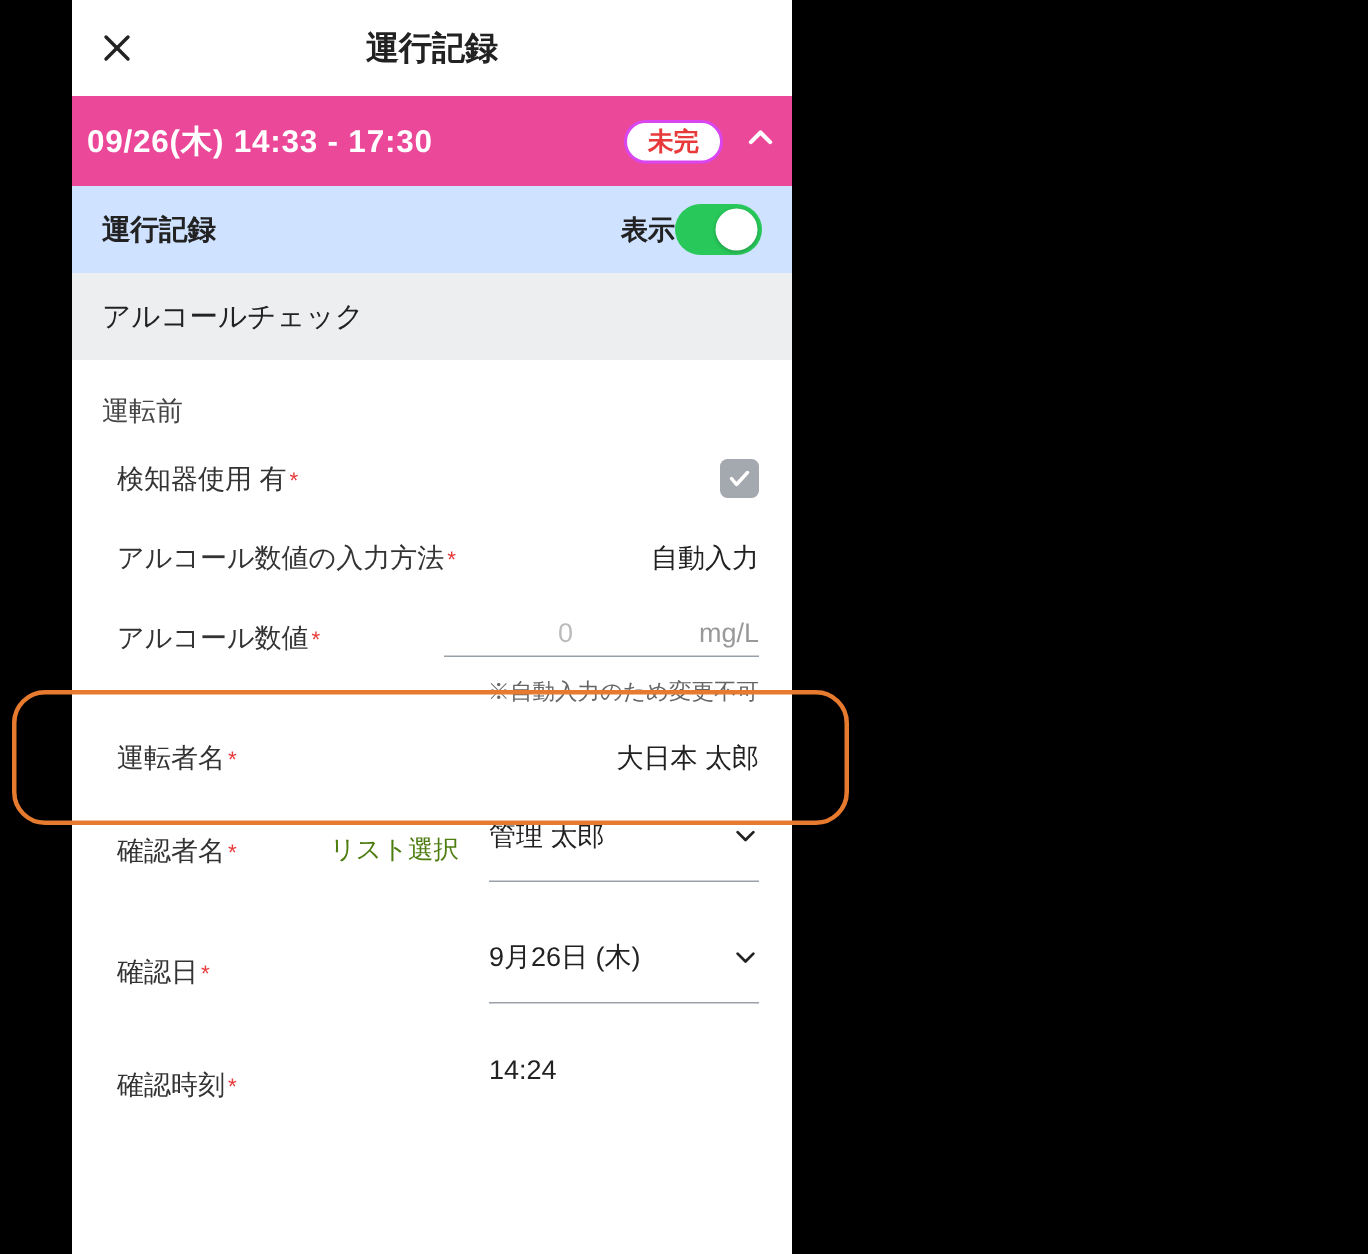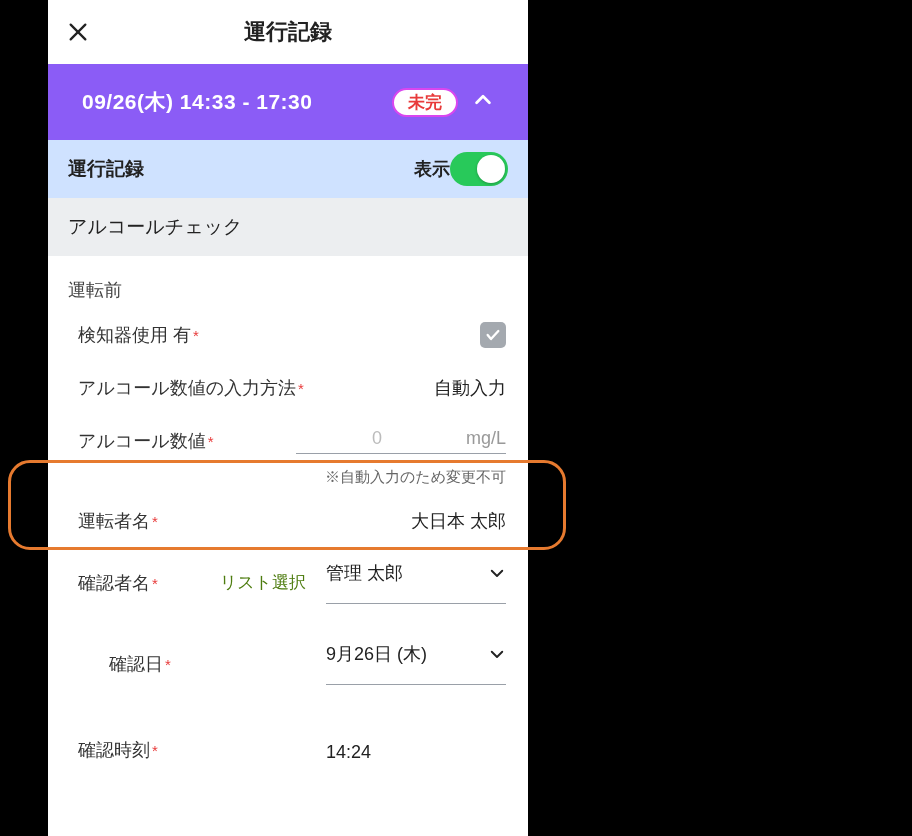--- a/index.html
+++ b/index.html
@@ -39,26 +39,26 @@
     justify-content: center;
     cursor: pointer;
   }
   .close-btn svg { width: 22px; height: 22px; }
   .page-title {
     font-size: 22px;
     font-weight: 700;
     color: #222;
   }
   .date-bar {
-    background: #8b5cf6;
+    background: #ec4899;
     color: #fff;
     display: flex;
     align-items: center;
-    padding: 0 34px;
-    height: 76px;
+    padding: 0 10px;
+    height: 60px;
     gap: 14px;
   }
   .date-text {
     font-size: 21px;
     font-weight: 700;
     letter-spacing: 0.5px;
     flex: 1;
   }
   .status-pill {
     background: #fff;
@@ -281,34 +281,34 @@
     <span class="placeholder-txt">リスト選択</span>
     <div class="select-field">
       <span class="sv">管理 太郎</span>
       <svg viewBox="0 0 24 24" fill="none" stroke="#222" stroke-width="2.5" stroke-linecap="round" stroke-linejoin="round">
           <polyline points="5 9 12 16 19 9"></polyline>
         </svg>
     </div>
   </div>
 
 
-  <div class="form-row" style="padding-top:24px;margin-left:31px;">
+  <div class="form-row" style="padding-top:24px;">
     <span class="row-label"><span>確認日</span><span class="req">*</span></span>
     <span class="spacer"></span>
     <div class="select-field">
       <span class="sv">9月26日 (木)</span>
       <svg viewBox="0 0 24 24" fill="none" stroke="#222" stroke-width="2.5" stroke-linecap="round" stroke-linejoin="round">
           <polyline points="5 9 12 16 19 9"></polyline>
         </svg>
     </div>
   </div>
 
   <div class="form-row" style="padding-top:20px;">
     <span class="row-label"><span>確認時刻</span><span class="req">*</span></span>
     <span class="spacer"></span>
-    <div class="select-field" style="border-bottom:none;margin-top:23px;">
+    <div class="select-field" style="border-bottom:none;">
       <span class="sv">14:24</span>
     </div>
   </div>
 
 </div>
 
 <div class="highlight-box" style="left:8px; top:460px; width:558px; height:90px;"></div>
 
 </body></html>

